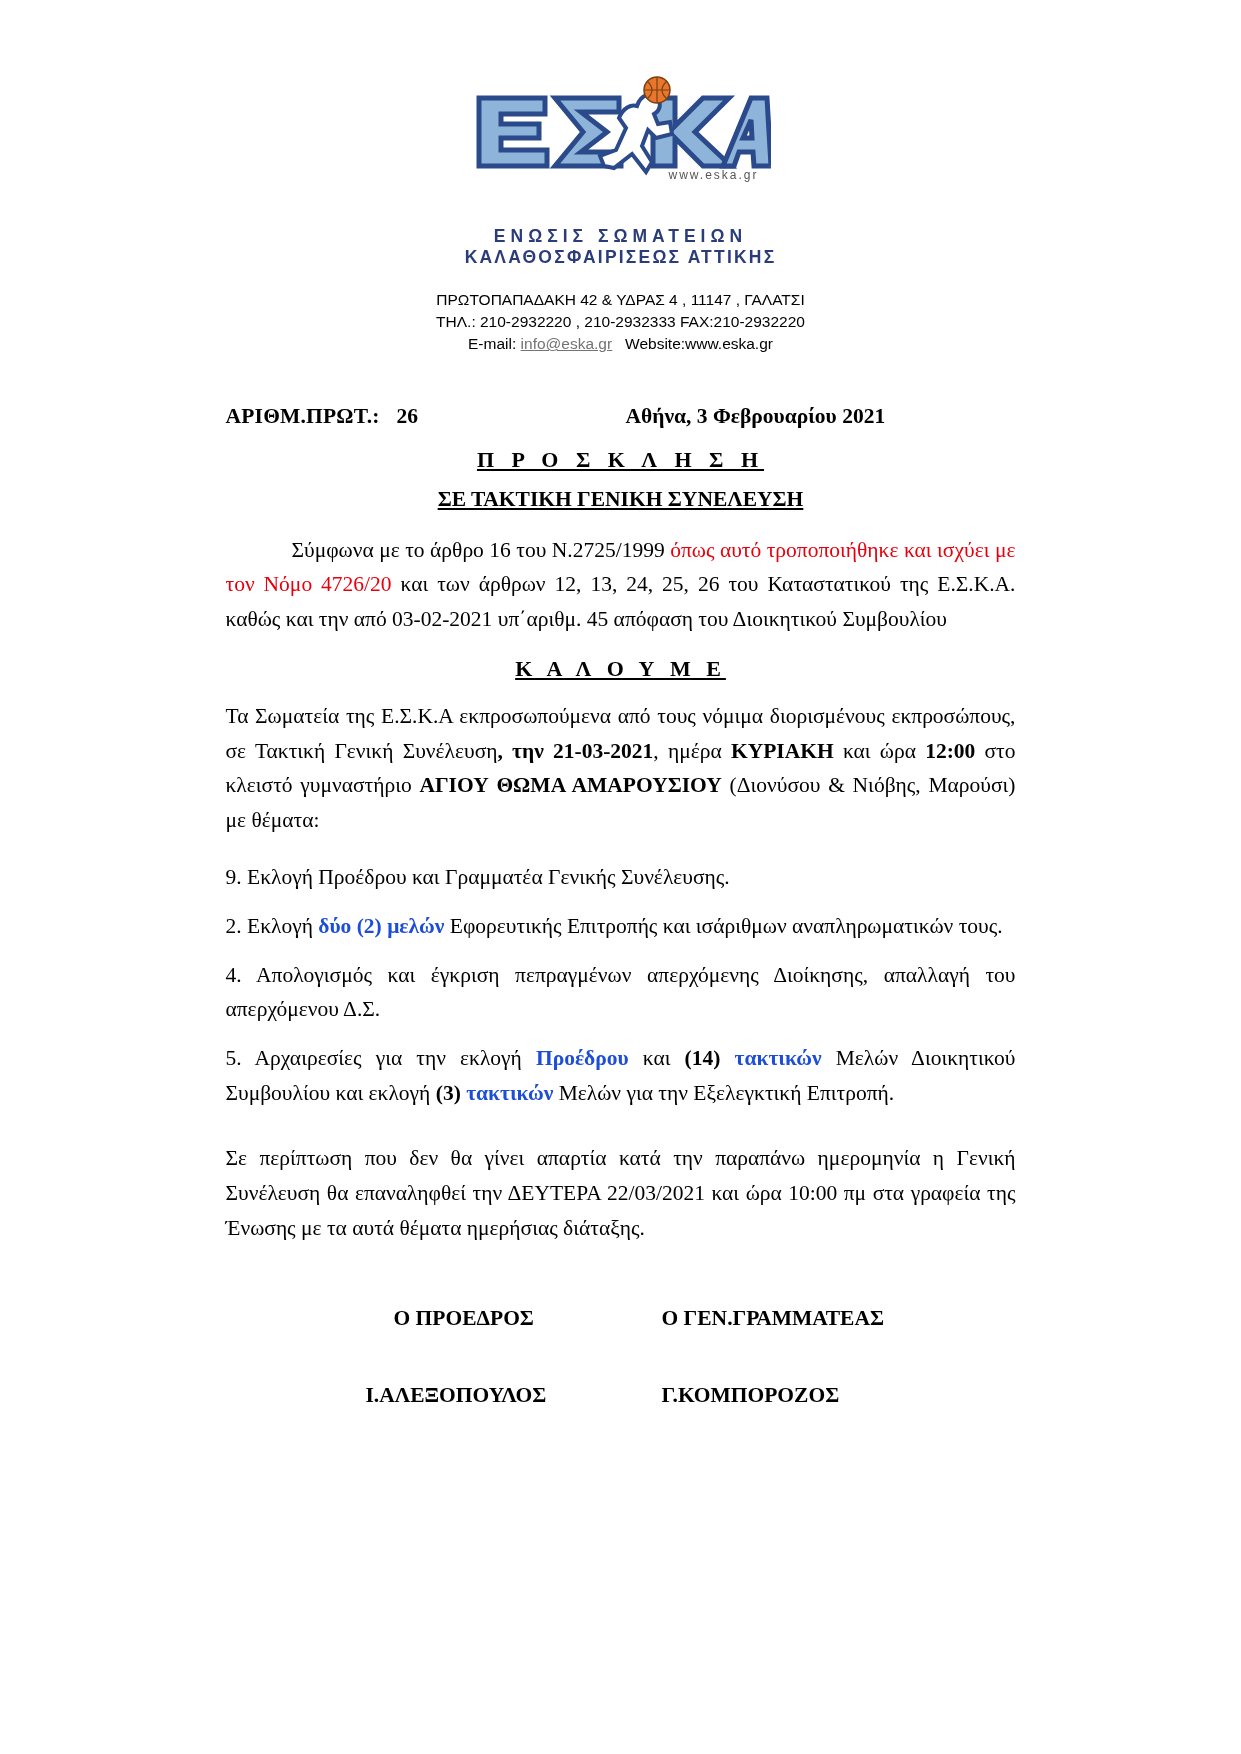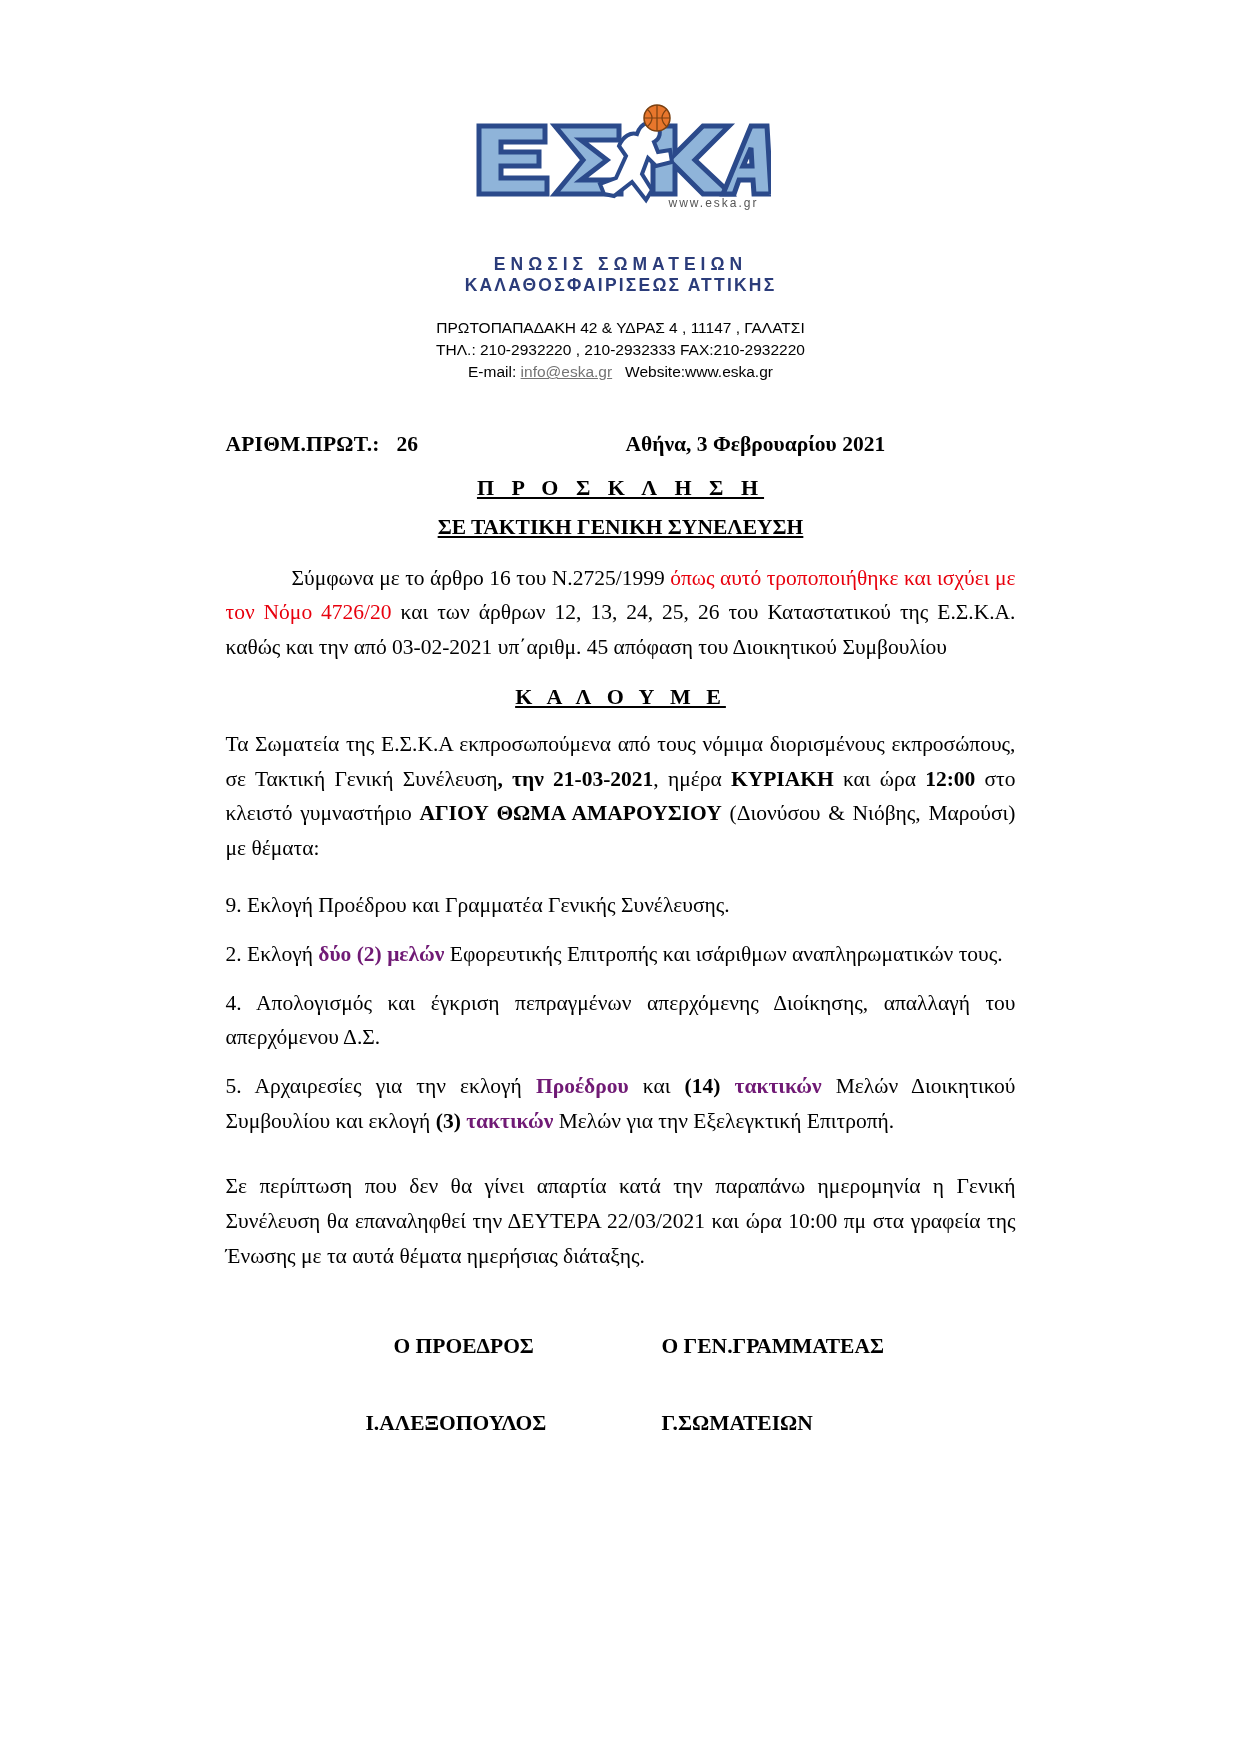--- a/index.html
+++ b/index.html
@@ -19,21 +19,21 @@
     width: 1241px;
     height: 1754px;
     box-sizing: border-box;
     padding: 0;
     position: relative;
   }
 
   
   .header {
     text-align: center;
-    padding-top: 104px;
+    padding-top: 76px;
   }
   .logo-wrap {
     position: relative;
     width: 300px;
     margin: 0 auto;
     height: 150px;
   }
   .logo-svg { display: block; }
 
   .org-line {
@@ -107,21 +107,21 @@
     letter-spacing: 5px;
     margin: 14px 0 12px 0;
   }
   .calloume span { text-decoration: underline; }
 
   .item { text-align: justify; margin: 0 0 14px 0; }
 
   .blockgap { height: 16px; }
 
   .red { color: #e8000d; }
-  .red-b { color: #701a75; font-weight: bold; }
+  .red-b { color: #1d4ed8; font-weight: bold; }
   .b { font-weight: bold; }
 
   
   .signatures {
     margin-top: 34px;
     font-weight: bold;
     font-size: 21.5px;
     font-family: Liberation Serif, serif;
   }
   .sig-row {
@@ -210,18 +210,18 @@
     <div class="blockgap"></div>
 
 
     <div class="signatures">
       <div class="sig-row">
         <div class="sig-col-1">Ο ΠΡΟΕΔΡΟΣ</div>
         <div class="sig-col-2">Ο ΓΕΝ.ΓΡΑΜΜΑΤΕΑΣ</div>
       </div>
       <div class="sig-row sig-row-names">
         <div class="sig-names-1">Ι.ΑΛΕΞΟΠΟΥΛΟΣ</div>
-        <div class="sig-col-2">Γ.ΣΩΜΑΤΕΙΩΝ</div>
+        <div class="sig-col-2">Γ.ΚΟΜΠΟΡΟΖΟΣ</div>
       </div>
     </div>
 
   </div>
 </div>
 
 </body></html>

